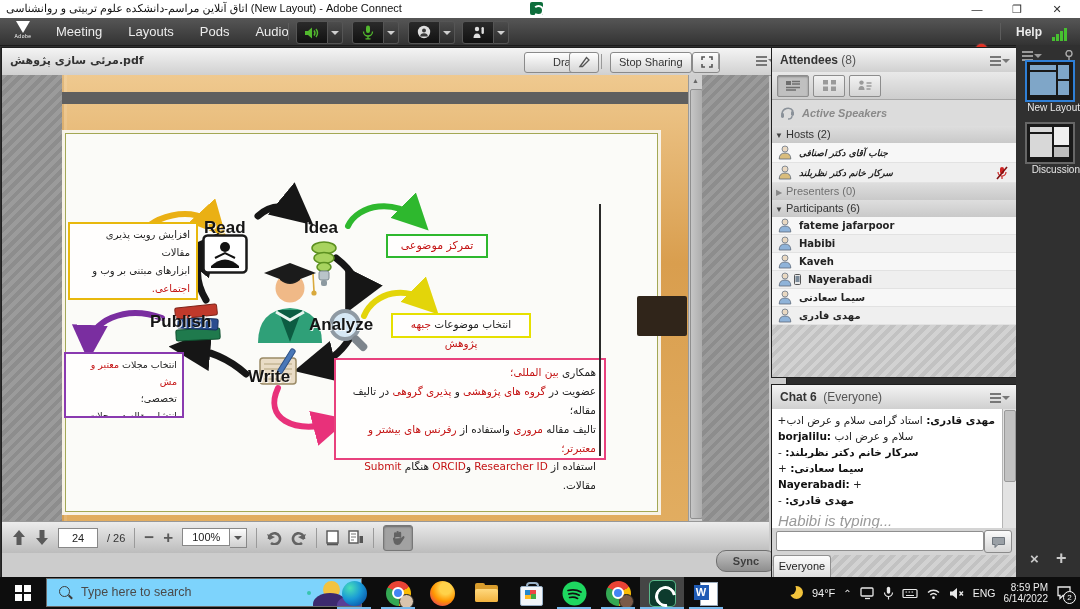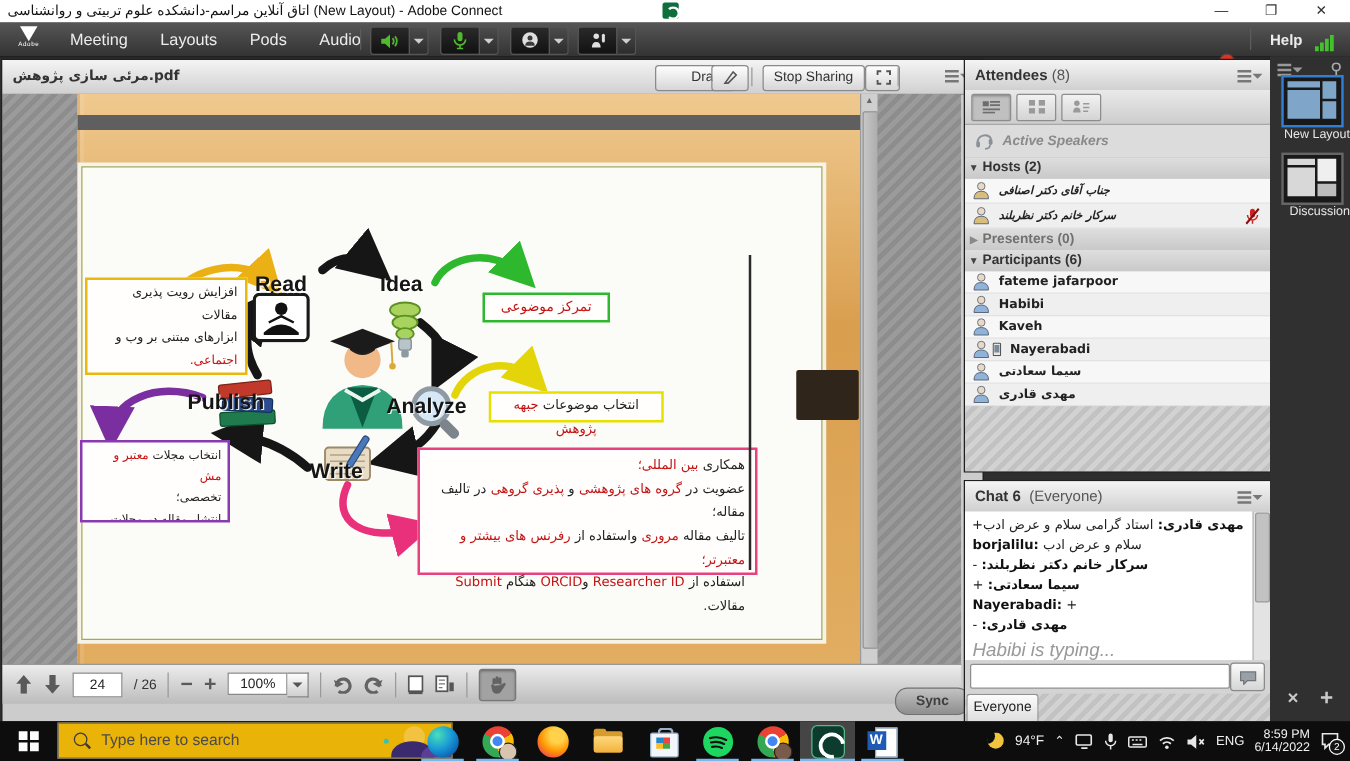--- a/index.html
+++ b/index.html
@@ -57,35 +57,35 @@
   #share-left-stripes{position:absolute;left:0;top:0;width:60px;height:470px;}
   
   .stage-label{position:absolute;font-weight:bold;font-size:17px;color:#151515;text-shadow:1px 1px 0 rgba(255,255,255,.85);}
   .sbox{position:absolute;background:#fffefd;font-size:10.5px;color:#222;}
   .sbox .rline{line-height:1.8;}
   .red{color:#c41313;}
   #box-collab{line-height:1.1;}
   #slide svg.arrows{position:absolute;left:0;top:0;}
   #vline{position:absolute;left:533px;top:70px;width:2px;height:252px;background:#2a2a2a;}
   
-  #share-toolbar{position:absolute;left:0;top:483px;width:767px;height:32px;background:linear-gradient(#ececec,#bcbcbc);border-top:1px solid #989898;display:flex;align-items:center;gap:9px;padding-left:10px;box-sizing:border-box;}
+  #share-toolbar{position:absolute;left:0;top:473px;width:767px;height:32px;background:linear-gradient(#ececec,#bcbcbc);border-top:1px solid #989898;display:flex;align-items:center;gap:9px;padding-left:10px;box-sizing:border-box;}
   .tsep{width:1px;height:20px;background:#9a9a9a;}
   .page-input{width:34px;height:16px;border:1px solid #888;font-size:11px;text-align:center;color:#222;background:#fff;}
   .zoombox{width:46px;height:16px;border:1px solid #888;background:#fff;font-size:11px;color:#222;text-align:center;line-height:16px;}
   .zoomdd{width:16px;height:18px;background:linear-gradient(#fdfdfd,#cfcfcf);border:1px solid #888;border-left:none;display:flex;align-items:center;justify-content:center;}
   .tool-ic{display:flex;align-items:center;justify-content:center;}
   #hand-btn{width:28px;height:24px;background:#a2a2a2;border:1px solid #777;border-radius:3px;display:flex;align-items:center;justify-content:center;box-shadow:inset 0 1px 2px rgba(0,0,0,.35);}
   #sync-btn{position:absolute;right:10px;top:502px;width:58px;height:20px;border-radius:10px;background:linear-gradient(#c2c2c2,#8e8e8e);border:1px solid #6f6f6f;color:#3f3f3f;font-weight:bold;font-size:11px;text-align:center;line-height:20px;}
   
   #attendees{left:772px;top:48px;width:244px;height:329px;}
   #att-toolbar{position:absolute;left:0;top:24px;width:244px;height:28px;background:linear-gradient(#e9e9e9,#cdcdcd);border-bottom:1px solid #a8a8a8;display:flex;gap:4px;align-items:center;padding-left:5px;box-sizing:border-box;}
   .att-vbtn{width:30px;height:20px;border:1px solid #8d8d8d;border-radius:2px;background:linear-gradient(#f2f2f2,#d4d4d4);display:flex;align-items:center;justify-content:center;}
   .att-vbtn.pressed{background:#c0c0c0;box-shadow:inset 0 1px 2px rgba(0,0,0,.3);}
   #active-speakers{position:absolute;left:0;top:52px;width:244px;height:26px;background:#dcdcdc;border-bottom:1px solid #b2b2b2;color:#8a8a8a;font-style:italic;font-size:11px;font-weight:bold;line-height:26px;}
-  .sec-head{position:absolute;left:0;width:291px;height:17px;background:linear-gradient(#dedede,#c9c9c9);border-bottom:1px solid #ababab;font-size:11px;font-weight:bold;color:#333;line-height:17px;}
+  .sec-head{position:absolute;left:0;width:291px;height:17px;background:linear-gradient(#dedede,#c9c9c9);border-bottom:1px solid #ababab;font-size:11px;font-weight:normal;color:#333;line-height:17px;}
   .sec-head .arr{display:inline-block;width:14px;text-align:center;font-size:8px;color:#444;}
   .att-row{position:absolute;left:0;width:244px;display:flex;align-items:center;background:#f7f7f7;border-bottom:1px solid #e2e2e2;box-sizing:border-box;padding-left:6px;gap:7px;}
   .att-row.alt{background:#efefef;}
   .att-name{font-size:10px;font-weight:bold;color:#222;}
   .host-name{font-style:italic;font-size:9px;}
   #att-empty{position:absolute;left:0;top:277px;width:244px;height:52px;}
   
   #chat{left:772px;top:385px;width:244px;height:192px;}
   #chat-msgs{position:absolute;left:0;top:24px;width:231px;height:119px;background:#fff;overflow:hidden;padding:3px 8px 0 6px;box-sizing:border-box;}
   .chat-msg{font-size:10.5px;color:#222;line-height:16px;white-space:nowrap;}
@@ -107,21 +107,21 @@
   .lbg{background:#d8d8d8;}
   #strip-x{position:absolute;left:14px;top:505px;color:#c9c9c9;font-size:15px;font-weight:bold;}
   #strip-plus{position:absolute;left:40px;top:503px;color:#c9c9c9;font-size:18px;font-weight:bold;}
   #strip-menu{position:absolute;left:6px;top:5px;}
   #strip-pin{position:absolute;right:6px;top:5px;color:#aaa;font-size:10px;}
   
   #taskbar{left:0;top:577px;width:1080px;height:32px;background:#0d0d0d;}
   #start{left:0;top:0;width:46px;height:32px;display:flex;align-items:center;justify-content:center;}
   #start .w{display:grid;grid-template-columns:7px 7px;grid-gap:1.5px;}
   #start .w i{display:block;width:7px;height:7px;background:#fdfdfd;}
-  #searchbox{left:46px;top:1px;width:316px;height:29px;background:#eab308;border:1px solid #6a6a6a;box-sizing:border-box;}
+  #searchbox{left:46px;top:1px;width:316px;height:29px;background:#7dd3fc;border:1px solid #6a6a6a;box-sizing:border-box;}
   #lens{position:absolute;left:12px;top:7px;width:9px;height:9px;border:1.7px solid #3c3c3c;border-radius:50%;}
   #lens:after{content:"";position:absolute;left:8px;top:9px;width:5px;height:1.7px;background:#3c3c3c;transform:rotate(45deg);}
   #search-text{position:absolute;left:34px;top:6px;font-size:12.5px;color:#4a4a4a;}
   #nightart{position:absolute;right:0;top:0;width:66px;height:27px;overflow:hidden;}
   #nightart .moon{position:absolute;left:28px;top:2px;width:17px;height:17px;border-radius:50%;background:#f2c340;}
   #nightart .m1{position:absolute;left:18px;top:14px;width:34px;height:22px;background:#3c2a6e;border-radius:50% 50% 0 0;}
   #nightart .m2{position:absolute;left:42px;top:17px;width:26px;height:18px;background:#5a3f96;border-radius:50% 50% 0 0;}
   #nightart .d1{position:absolute;left:12px;top:12px;width:4px;height:4px;border-radius:50%;background:#37c4ae;}
   #nightart .d2{position:absolute;left:52px;top:4px;width:3px;height:3px;border-radius:50%;background:#44d09a;}
   #nightart .d3{position:absolute;left:60px;top:12px;width:3px;height:3px;border-radius:50%;background:#e060a0;}

